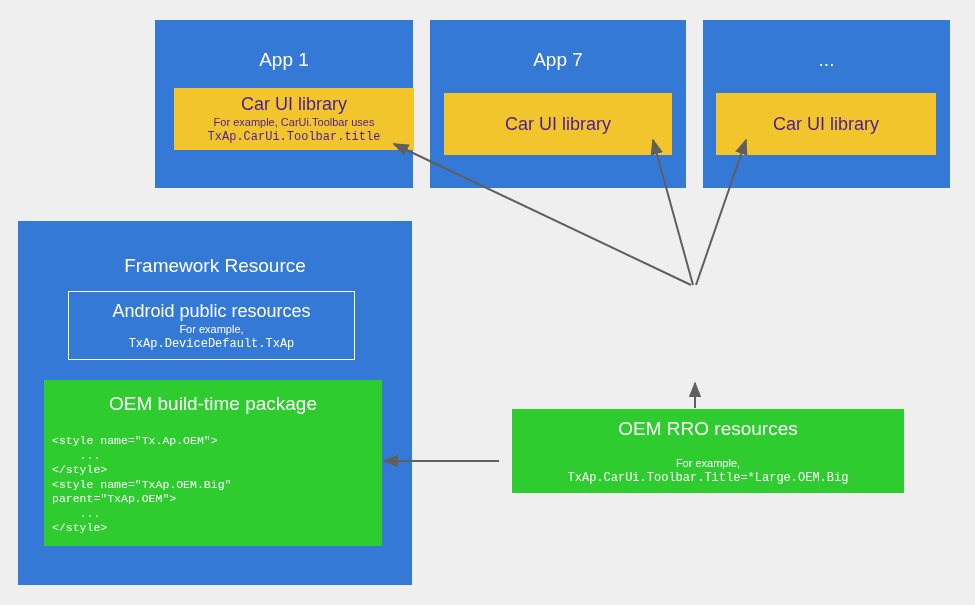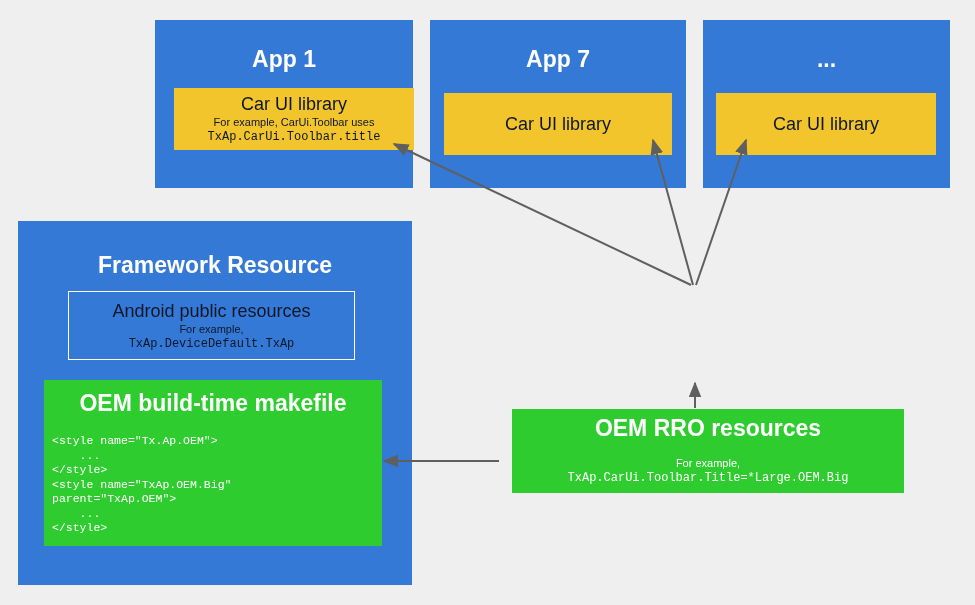--- a/index.html
+++ b/index.html
@@ -21,36 +21,36 @@
   .box {
     position: absolute;
     box-sizing: border-box;
   }
   .blue {
     background: #3579d6;
     color: #ffffff;
   }
   .yellow {
     background: #f2c52d;
-    color: #0f172a;
+    color: #4c1d95;
   }
   .green {
     background: #2ecc2e;
     color: #ffffff;
   }
   .outlined {
     background: #3579d6;
     border: 1px solid #ffffff;
-    color: #0f172a;
+    color: #ffffff;
   }
   .title-lg {
-    font-size: 23px;
+    font-size: 19px;
     line-height: 23px;
     text-align: center;
-    font-weight: bold;
+    font-weight: normal;
   }
   .title-md {
     font-size: 18px;
     line-height: 22px;
     text-align: center;
     font-weight: normal;
   }
   .sub {
     font-size: 11px;
     line-height: 15px;
@@ -137,21 +137,21 @@
 
   <div class="box outlined" style="left:68px; top:291px; width:287px; height:69px;">
     <div class="centerstack pad">
       <div class="title-md">Android public resources</div>
       <div class="sub">For example,</div>
       <div class="mono">TxAp.DeviceDefault.TxAp</div>
     </div>
   </div>
 
   <div class="box green" style="left:44px; top:380px; width:338px; height:166px;">
-    <div class="title-lg" style="margin-top:12px;">OEM build-time makefile</div>
+    <div class="title-lg" style="margin-top:12px;">OEM build-time package</div>
     <div class="codeblock" style="margin-top:19px; margin-left:8px;">&lt;style name="Tx.Ap.OEM"&gt;
     ...
 &lt;/style&gt;
 &lt;style name="TxAp.OEM.Big"
 parent="TxAp.OEM"&gt;
     ...
 &lt;/style&gt;</div>
   </div>
 
 

